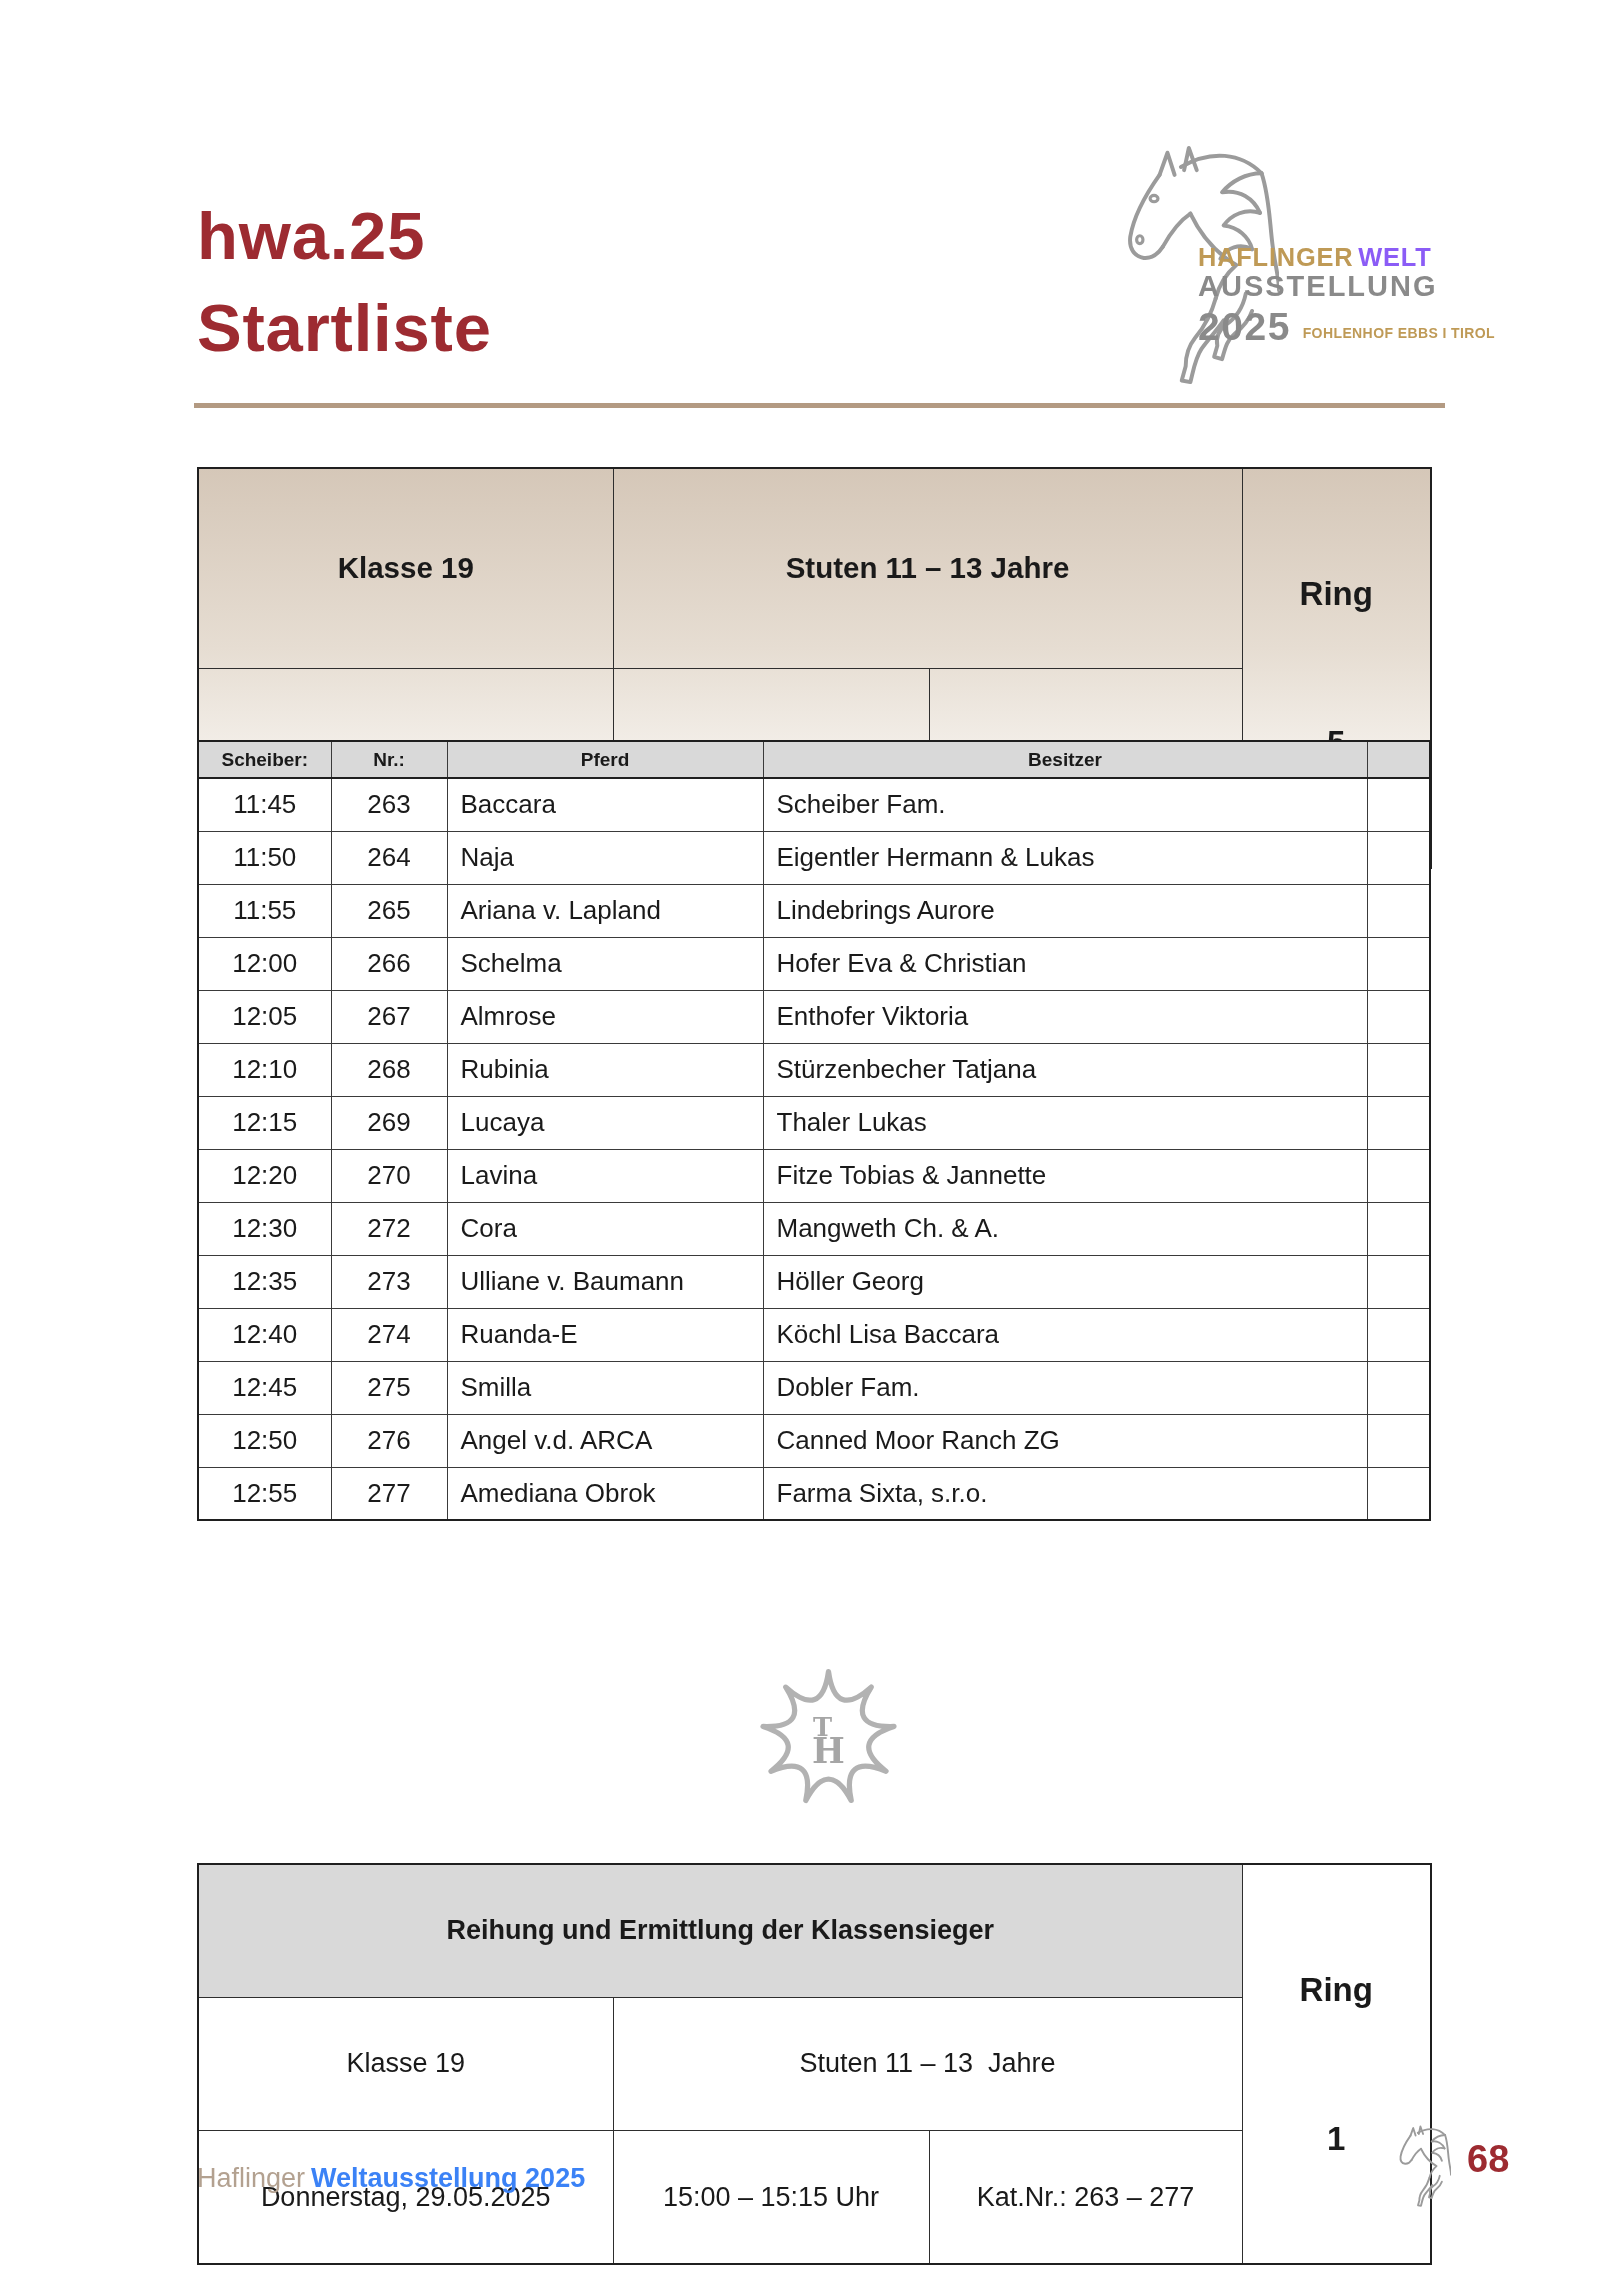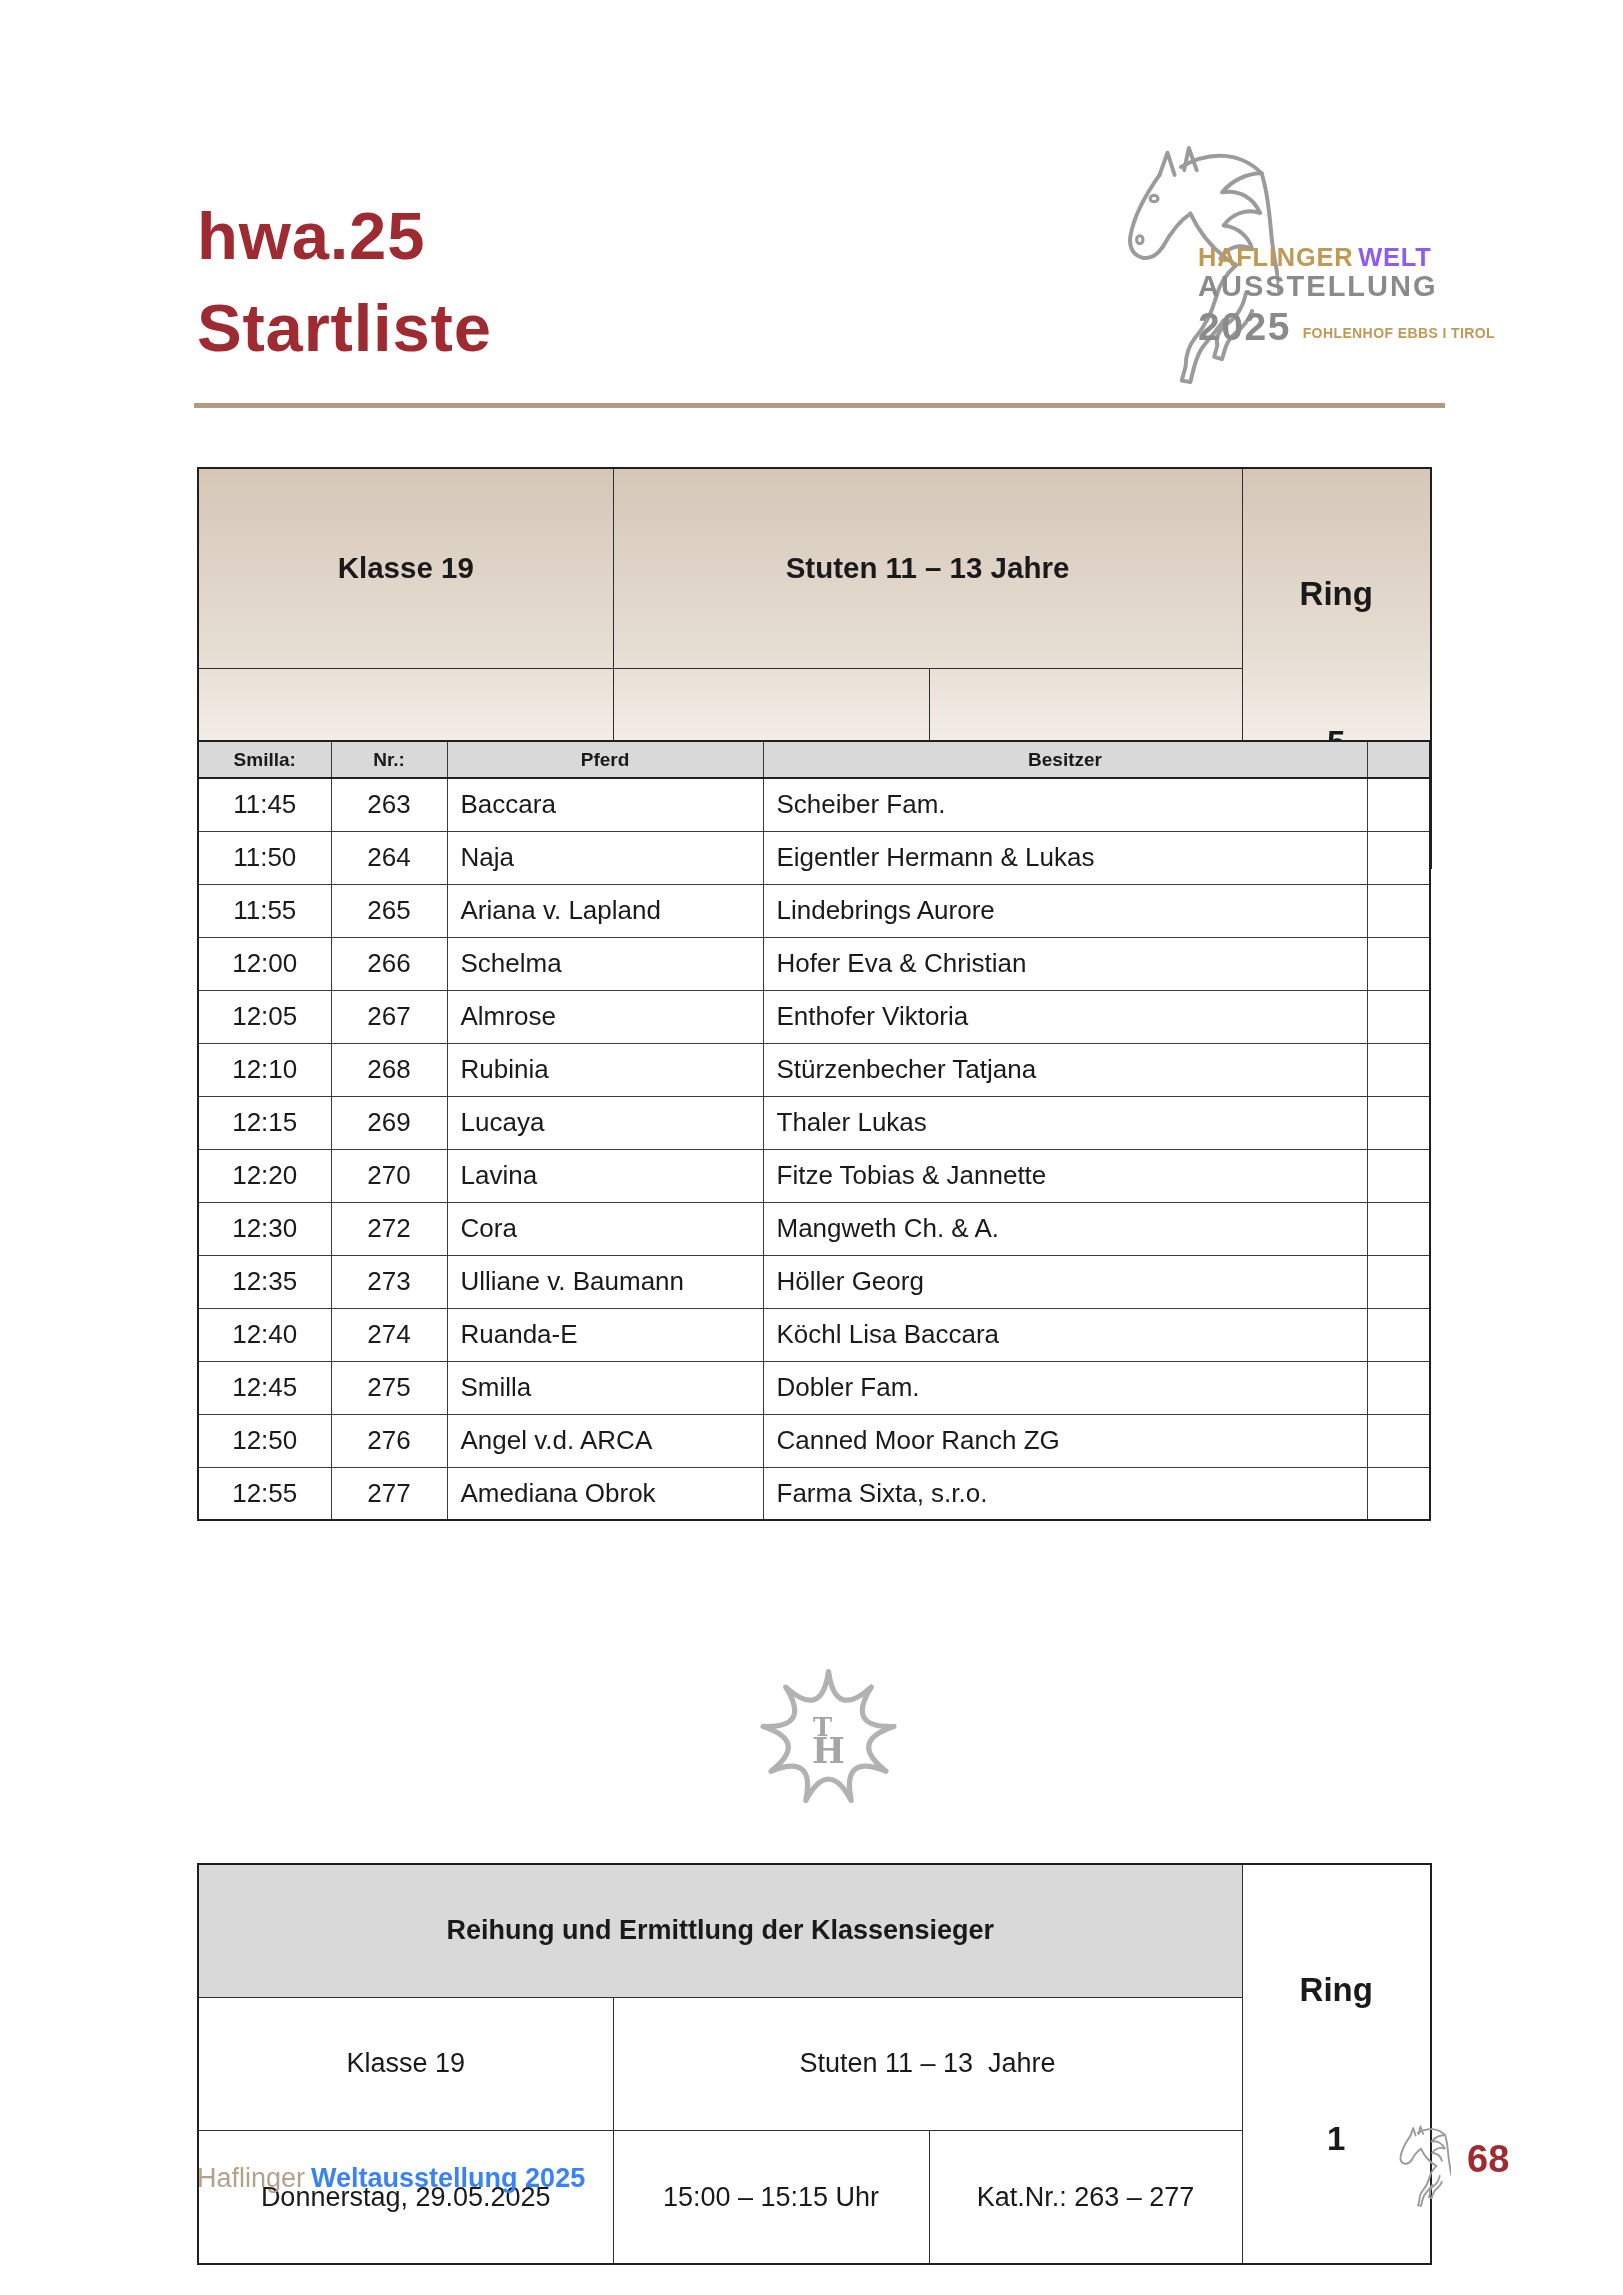--- a/index.html
+++ b/index.html
@@ -126,21 +126,21 @@
   <table class="start-table">
     <colgroup>
         <col style="width:133px">
         <col style="width:116px">
         <col style="width:316px">
         <col style="width:604px">
         <col style="width:63px">
       </colgroup>
     <thead>
       <tr>
-        <th>Smilla:</th>
+        <th>Scheiber:</th>
         <th>Nr.:</th>
         <th>Pferd</th>
         <th>Besitzer</th>
         <th></th>
       </tr>
     </thead>
     <tbody>
       <tr>
           <td class="cell-center">11:45</td>
           <td class="cell-center">263</td>

